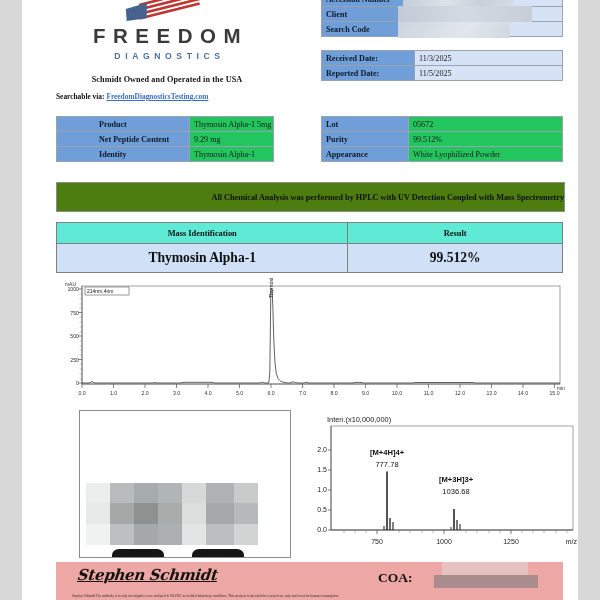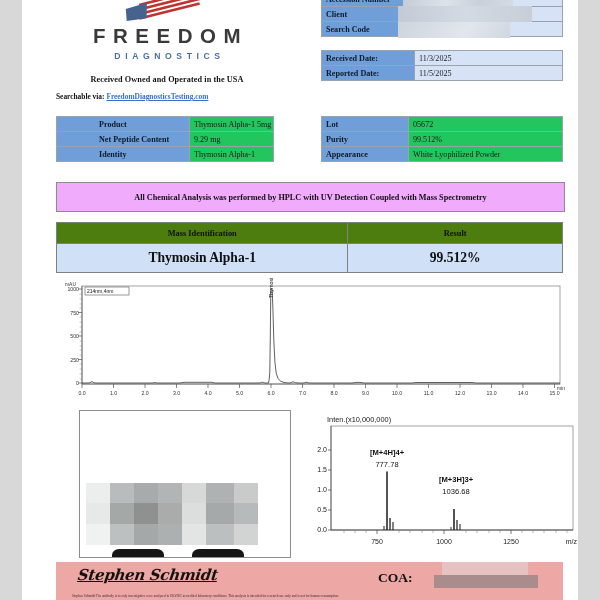--- a/index.html
+++ b/index.html
@@ -64,32 +64,32 @@
 
   
   .prod-left{position:absolute;left:34px;top:116px;width:218px;}
   .prod-left td.k{width:86px;padding-left:42px;}
   .prod-right{position:absolute;left:299px;top:116px;width:242px;}
   .prod-right td.k{width:78px;}
 
   
   .banner{
     position:absolute;left:34px;top:182px;width:507px;height:28px;
-    background:#f0abfc;border:1px solid #8c8c8c;
-    display:flex;align-items:center;justify-content:center;
+    background:#4d7c0f;border:1px solid #8c8c8c;
+    display:flex;align-items:center;justify-content:flex-end;
   }
   .banner span{font-size:8.2px;font-weight:700;color:#101010;text-align:center;}
 
   
   .res{
     position:absolute;left:34px;top:222px;width:507px;border-collapse:collapse;
     table-layout:fixed;
   }
   .res th{
-    border:1px solid #7f7f7f;background:#4d7c0f;height:18px;
+    border:1px solid #7f7f7f;background:#5eead4;height:18px;
     font-size:8.4px;font-weight:700;color:#111;
   }
   .res td{
     border:1px solid #7f7f7f;background:#cfe0f7;height:26px;
     font-size:13.6px;font-weight:700;color:#101010;text-align:center;
   }
 
   
   .hplc{position:absolute;left:30px;top:278px;width:515px;height:124px;}
   .hplc svg{display:block;}
@@ -144,21 +144,21 @@
         <g transform="rotate(-14 48 13)">
           <rect x="22" y="1" width="66" height="2.6" fill="#c0342f"></rect>
           <rect x="21" y="5.4" width="67" height="2.6" fill="#c0342f"></rect>
           <rect x="20" y="9.8" width="68" height="2.6" fill="#c0342f"></rect>
           <rect x="19" y="14.2" width="62" height="2.6" fill="#c0342f"></rect>
           <path d="M8,3 L30,2 L26,17 L6,15 Z" fill="#46638f"></path>
         </g>
       </svg>
       <div class="brand">FREEDOM</div>
       <div class="brand-sub">DIAGNOSTICS</div>
-      <div class="proud">Received Owned and Operated in the USA</div>
+      <div class="proud">Schmidt Owned and Operated in the USA</div>
       <div class="searchable">
         <span>Searchable via:</span>
         <a href="#">FreedomDiagnosticsTesting.com</a>
       </div>
     </div>
 
     <table class="kv acc-tbl">
       <tbody>
           <tr>
         <td class="k">Accession Number</td>

